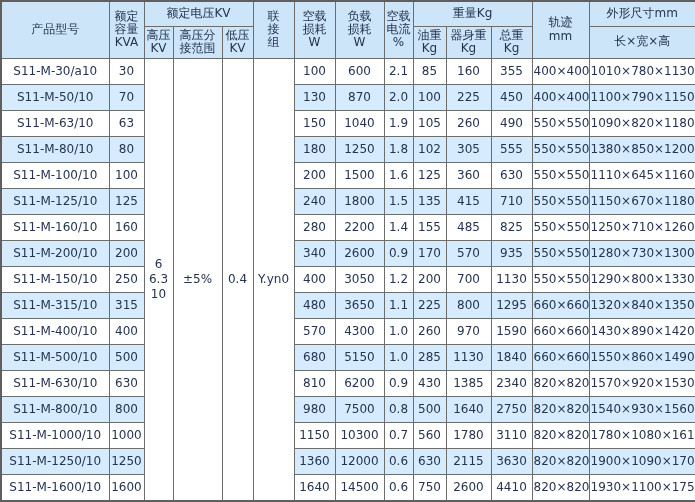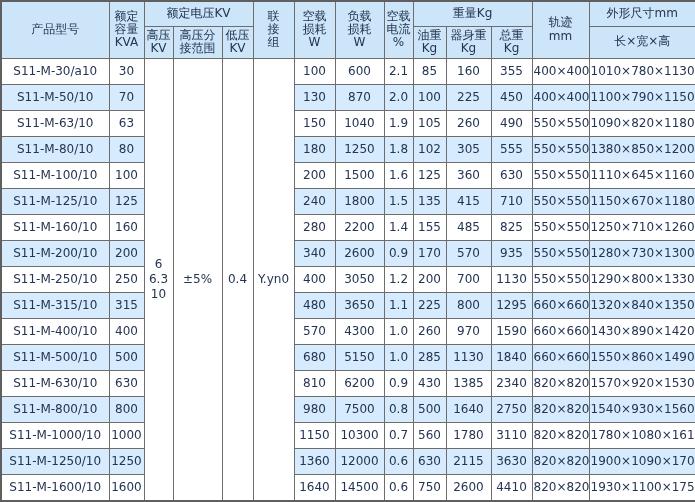--- a/index.html
+++ b/index.html
@@ -191,21 +191,21 @@
           <td>340</td>
           <td>2600</td>
           <td>0.9</td>
           <td>170</td>
           <td>570</td>
           <td>935</td>
           <td>550×550</td>
           <td>1280×730×1300</td>
         </tr>
         <tr>
-          <td>S11-M-250/10</td>
+          <td>S11-M-150/10</td>
           <td>250</td>
           <td>400</td>
           <td>3050</td>
           <td>1.2</td>
           <td>200</td>
           <td>700</td>
           <td>1130</td>
           <td>550×550</td>
           <td>1290×800×1330</td>
         </tr>

